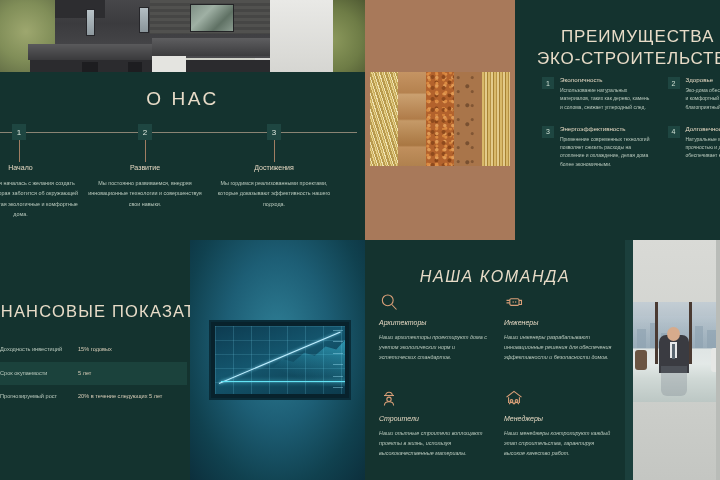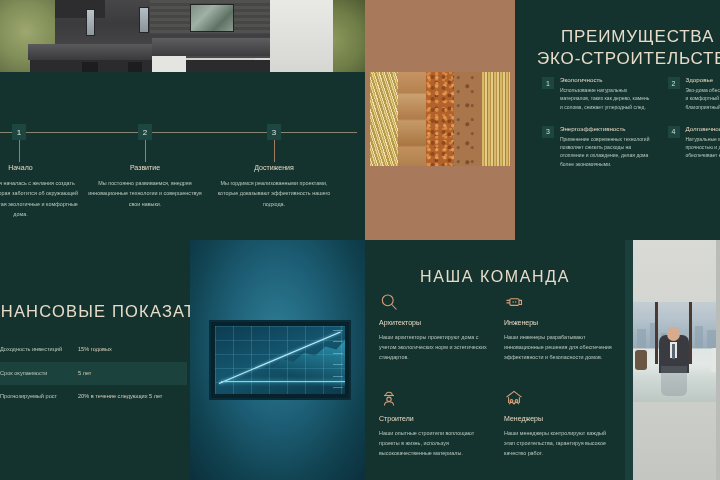--- a/index.html
+++ b/index.html
@@ -119,21 +119,21 @@
     clip-path:polygon(0% 100%, 6% 84%, 12% 88%, 19% 74%, 26% 79%, 33% 60%, 41% 66%, 49% 48%, 57% 54%, 65% 36%, 73% 42%, 81% 24%, 89% 30%, 96% 10%, 100% 14%, 100% 100%); }
   .cp-trend { position:absolute; left:4px; bottom:10px; width:132px; height:1px;
     background:#bfeeff; transform-origin:left center; transform:rotate(-23deg); box-shadow:0 0 3px #8fe3ff; }
   .cp-base { position:absolute; left:6px; bottom:12px; width:128px; height:1.5px;
     background:#63e4f5; box-shadow:0 0 4px #63e4f5; }
   .cp-axis { position:absolute; right:2px; top:4px; bottom:6px; width:10px;
     display:flex; flex-direction:column; justify-content:space-between; }
   .cp-tick { height:1px; background:rgba(150,220,240,.45); }
 
   
-  #team { left:365px; top:240px; width:260px; height:240px; background:#14332f; }
+  #team { left:365px; top:240px; width:260px; height:240px; background:#14332f;font-style:italic; }
   #team-title { position:absolute; left:0; right:0; top:28px; text-align:center;
     color:#e8dcc8; font-size:16px; letter-spacing:1.6px; }
   #team-grid { position:absolute; left:14px; top:52px; right:10px;
     display:grid; grid-template-columns:1fr 1fr; column-gap:14px; row-gap:26px; }
   .tm-icon { height:20px; margin-bottom:7px; }
   .tm-h { color:#e5d8c2; font-size:7px; margin-bottom:6px; }
   .tm-p { color:#b9c9bd; font-size:5.4px; line-height:1.85; }
 
   
   #office-photo { left:625px; top:240px; width:95px; height:240px;
@@ -226,20 +226,21 @@
         <div class="adv-num">4</div>
         <div>
           <div class="adv-h">Долговечность</div>
           <div class="adv-p">Натуральные материалы отличаются прочностью и долговечностью, что обеспечивает комфорт на долгие годы.</div>
         </div>
       </div>
     </div>
   </div>
 
   <div class="panel" id="about">
+    <div id="about-title">О НАС</div>
     <div id="tl-line"></div>
 
     <div class="tl-node" style="left:12px;">
       <div class="tl-badge">1</div>
       <div class="tl-stem"></div>
     </div>
     <div class="tl-node" style="left:138px;">
       <div class="tl-badge">2</div>
       <div class="tl-stem"></div>
     </div>

